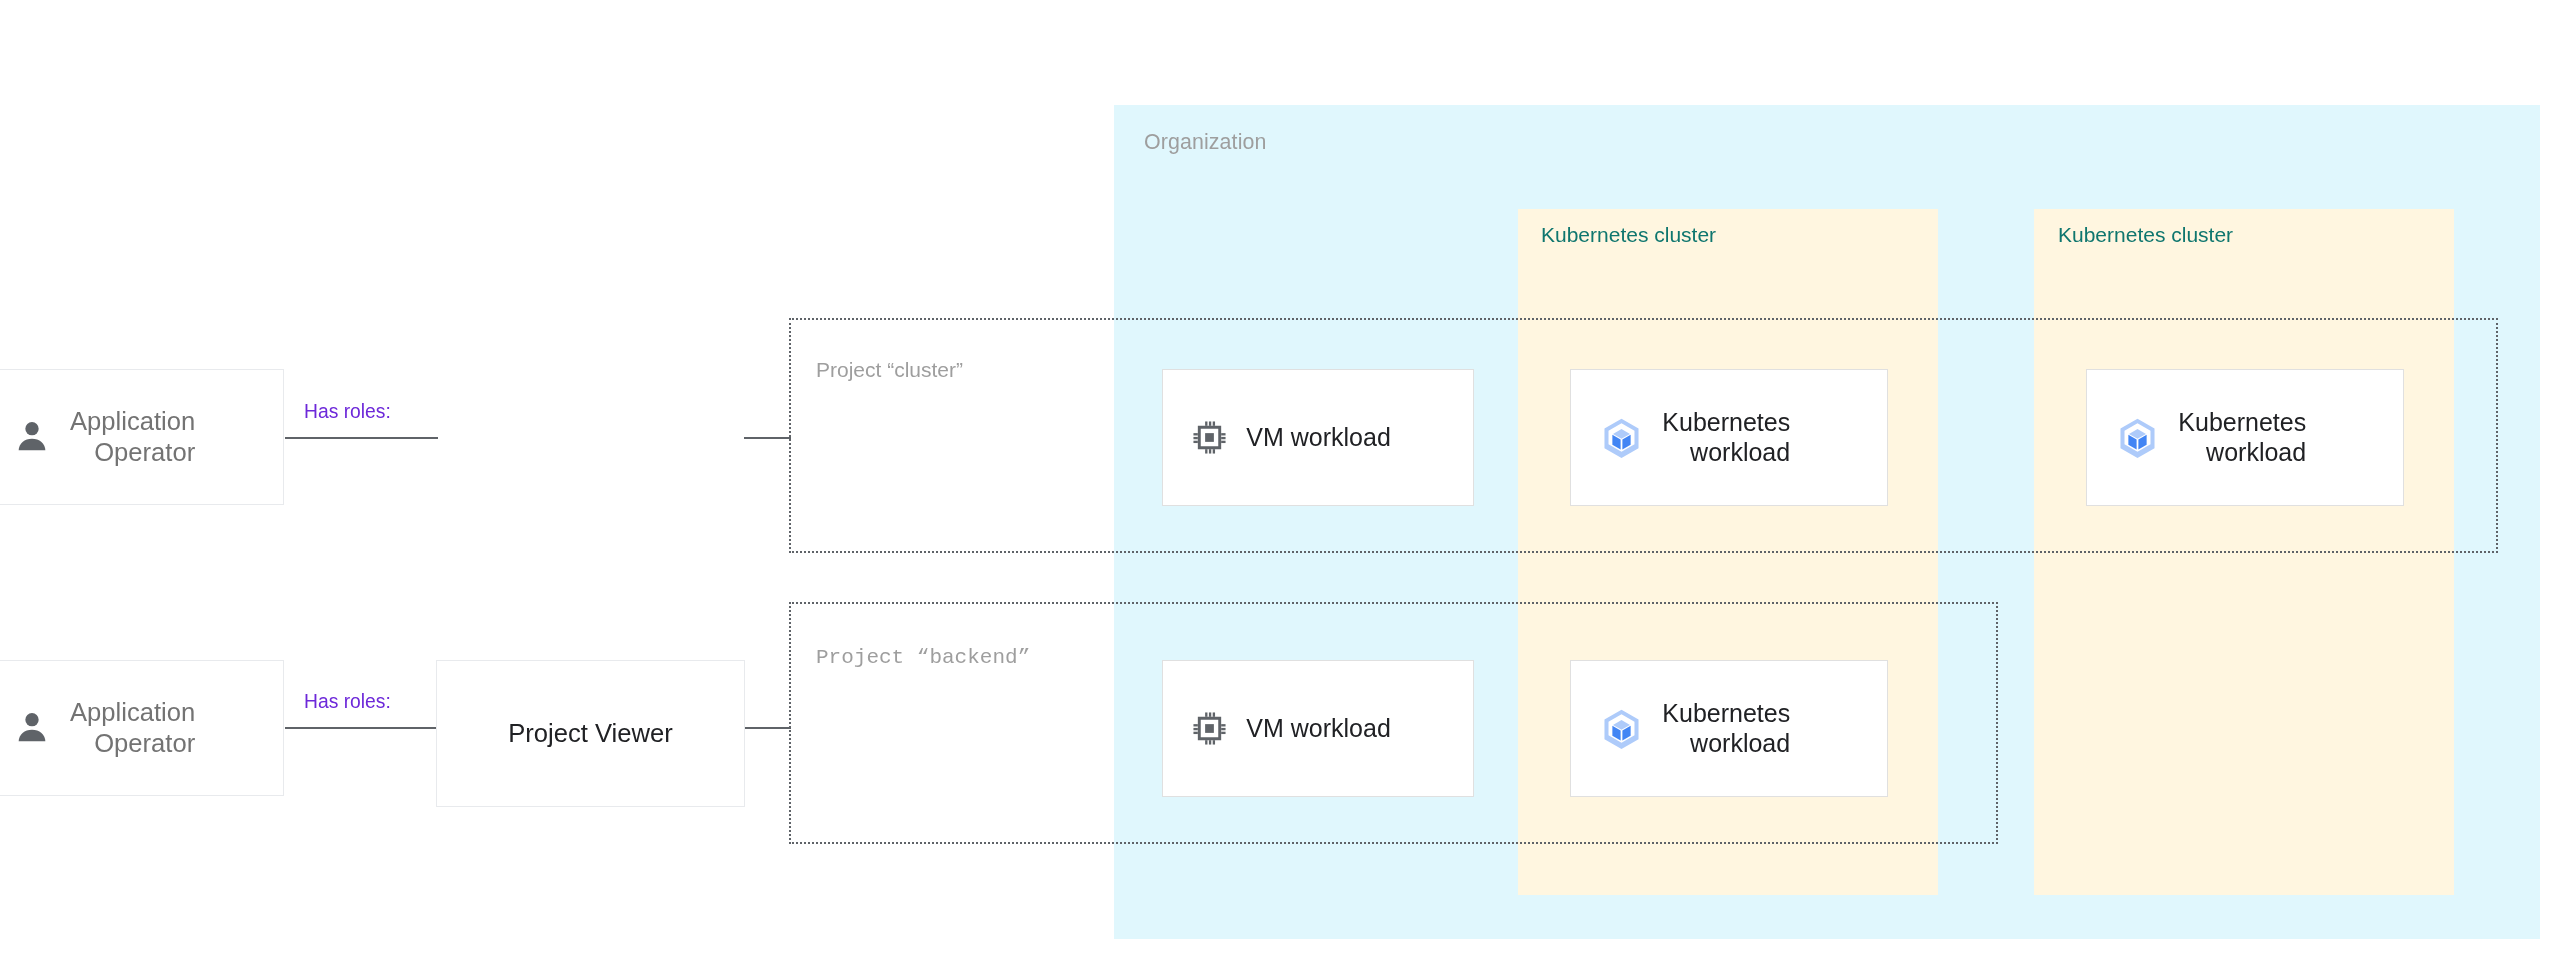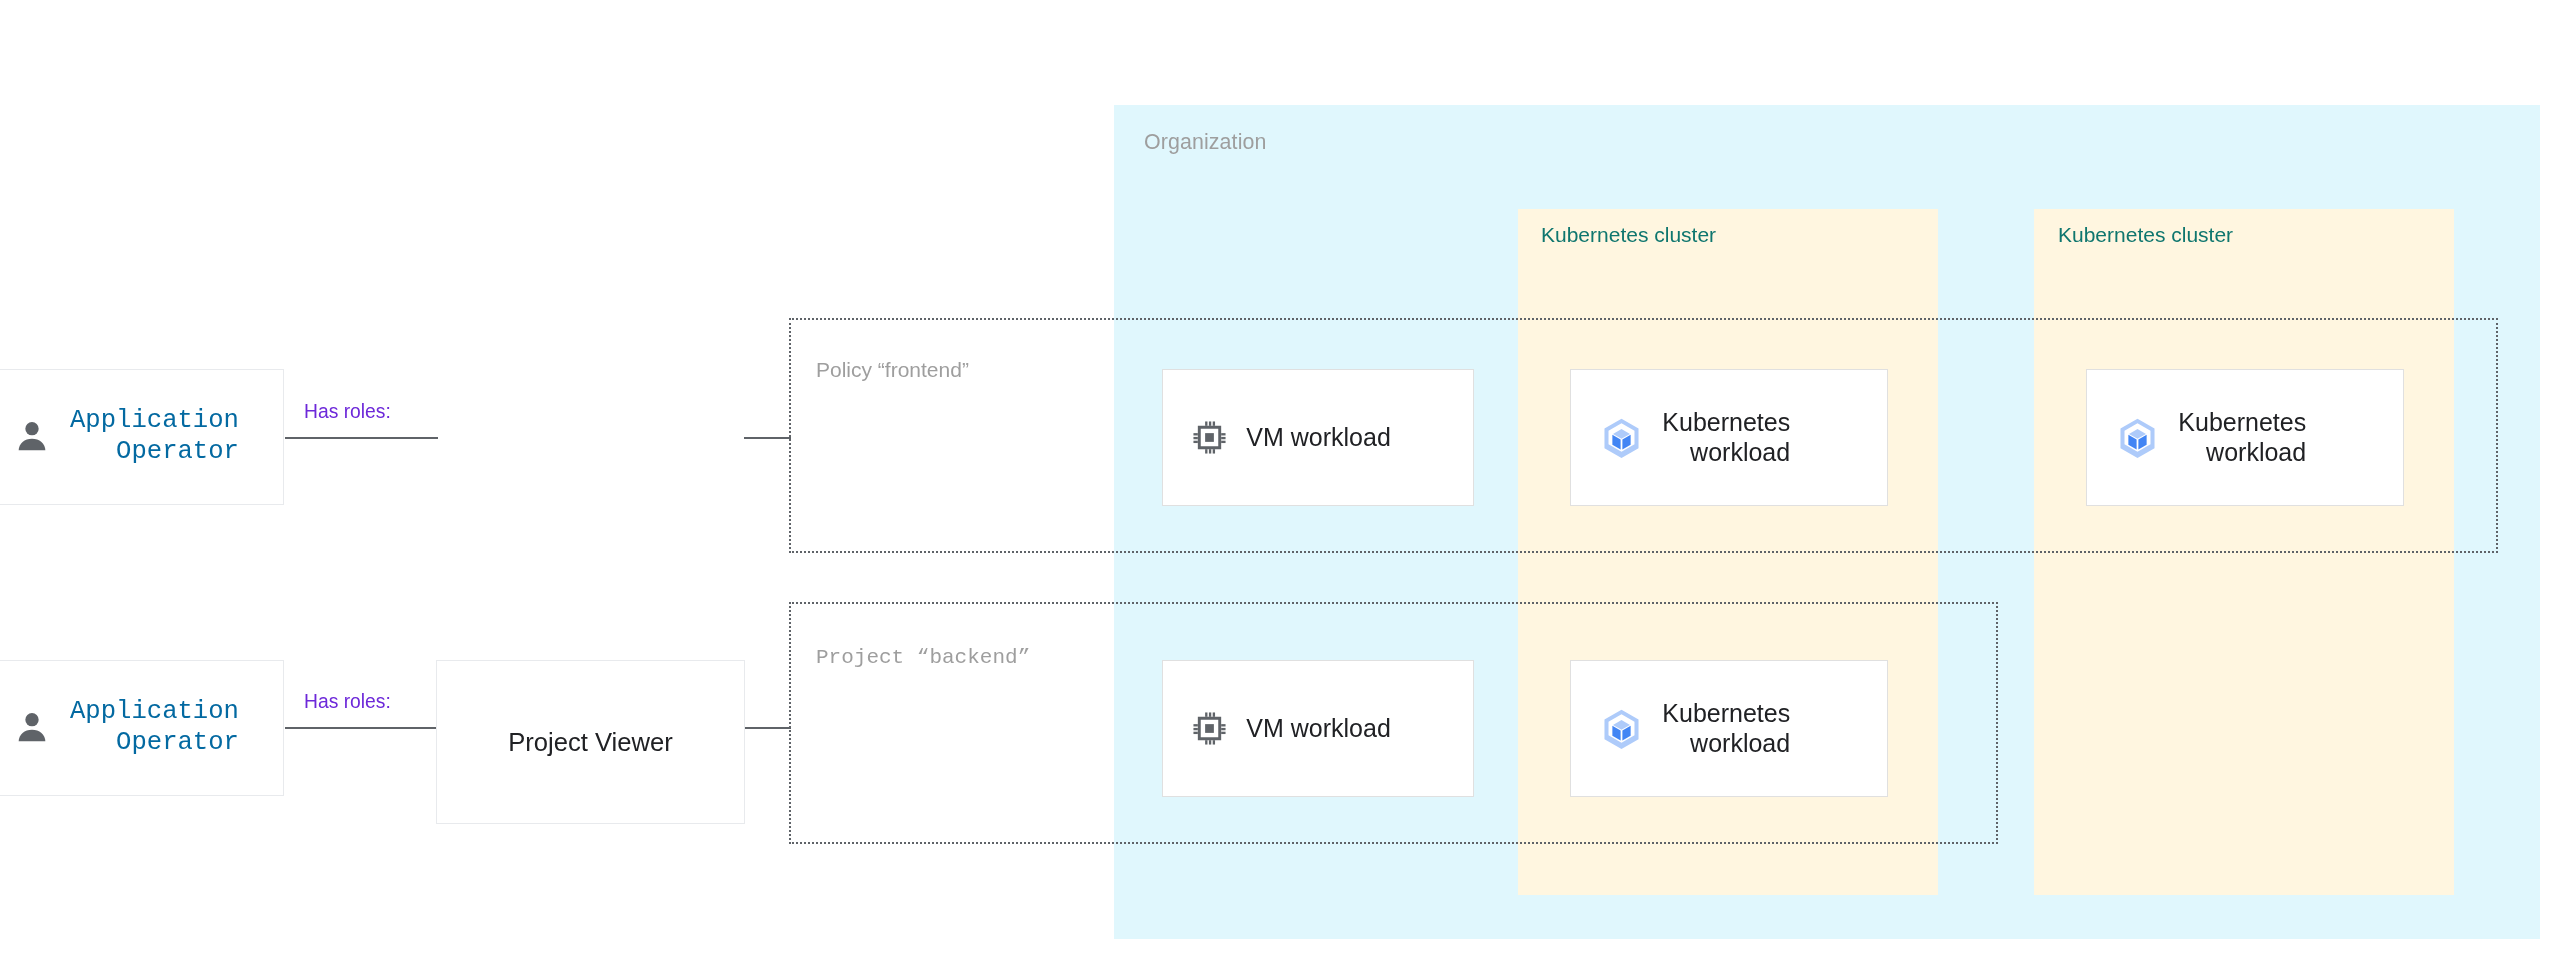--- a/index.html
+++ b/index.html
@@ -106,33 +106,32 @@
     width:285px; height:136px;
     left:-1.4px;
     padding-left:12.4px;
     justify-content:flex-start;
     gap:18px;
   }
   .actor-1{top:369px;}
   .actor-2{top:660px;}
   .actor-label{
     font-size:25.6px;
-    color:#0369a1;
+    color:#737373;
     line-height:1.2;
     white-space:pre-line;
-    font-family:Liberation Mono, monospace;
   }
 
   .role-box{
     left:436px;
     width:309px;
     text-align:center;
   }
   .role-1{top:354px; height:169px;}
-  .role-2{top:660px; height:164px;}
+  .role-2{top:660px; height:147px;}
   .role-label{
     font-size:25.6px;
     color:#202124;
     line-height:1.28;
     white-space:pre-line;
     padding:0 11px;
   }
 
   
   .conn{
@@ -163,21 +162,21 @@
   <div class="abs org-panel"></div>
   <div class="abs org-label">Organization</div>
 
   <div class="abs cluster-panel cluster-1"></div>
   <div class="abs cluster-panel cluster-2"></div>
   <div class="abs cluster-label cluster-label-1">Kubernetes cluster</div>
   <div class="abs cluster-label cluster-label-2">Kubernetes cluster</div>
 
   <div class="abs project-rect project-frontend"></div>
   <div class="abs project-rect project-backend"></div>
-  <div class="abs project-label project-label-frontend">Policy “frontend”</div>
+  <div class="abs project-label project-label-frontend">Project “cluster”</div>
   <div class="abs project-label project-label-backend">Project “backend”</div>
 
   <div class="abs conn conn-a1"></div>
   <div class="abs conn conn-b1"></div>
   <div class="abs conn conn-a2"></div>
   <div class="abs conn conn-b2"></div>
   <div class="abs conn-caption caption-1">Has roles:</div>
   <div class="abs conn-caption caption-2">Has roles:</div>
 
   <div class="abs plain-box actor-box actor-1">

